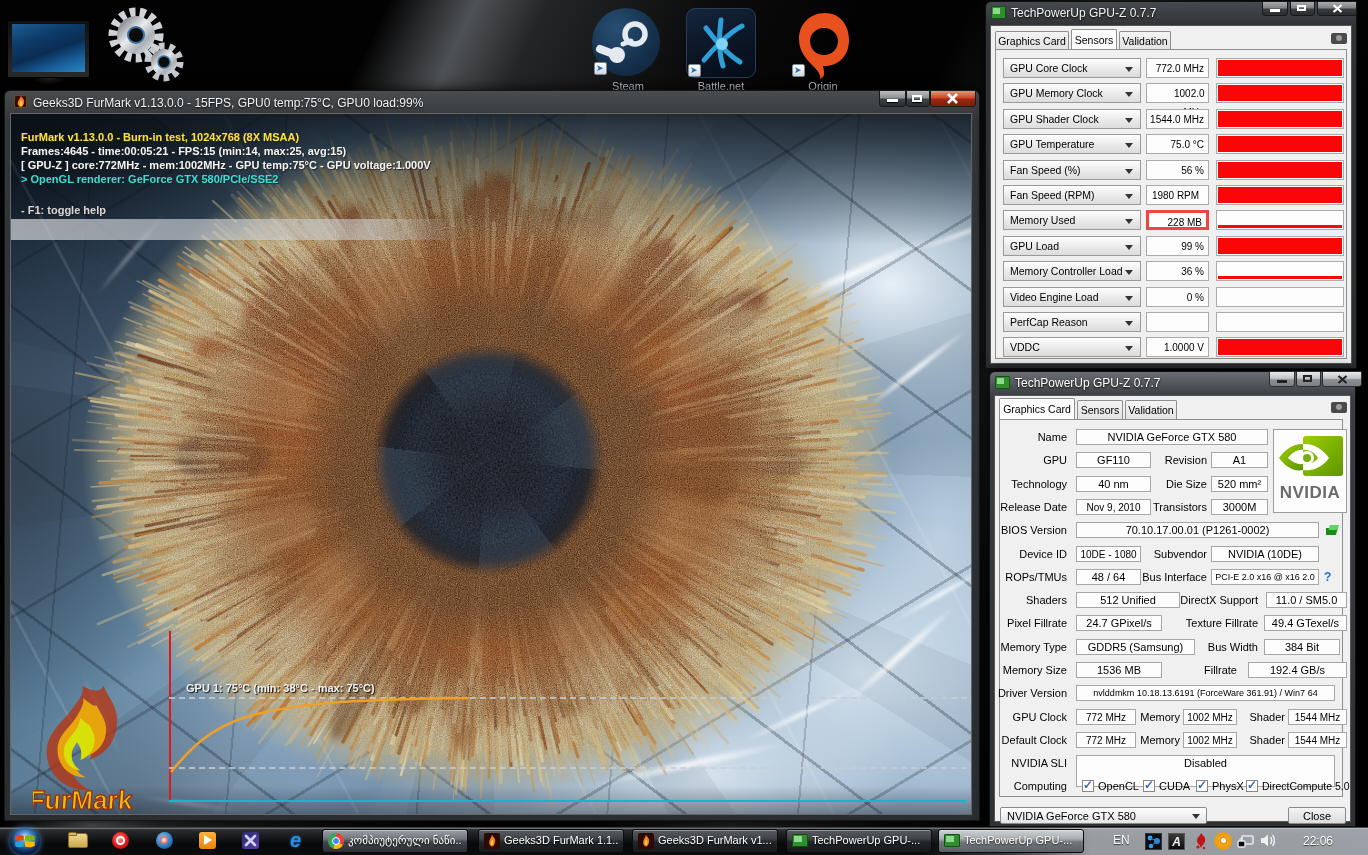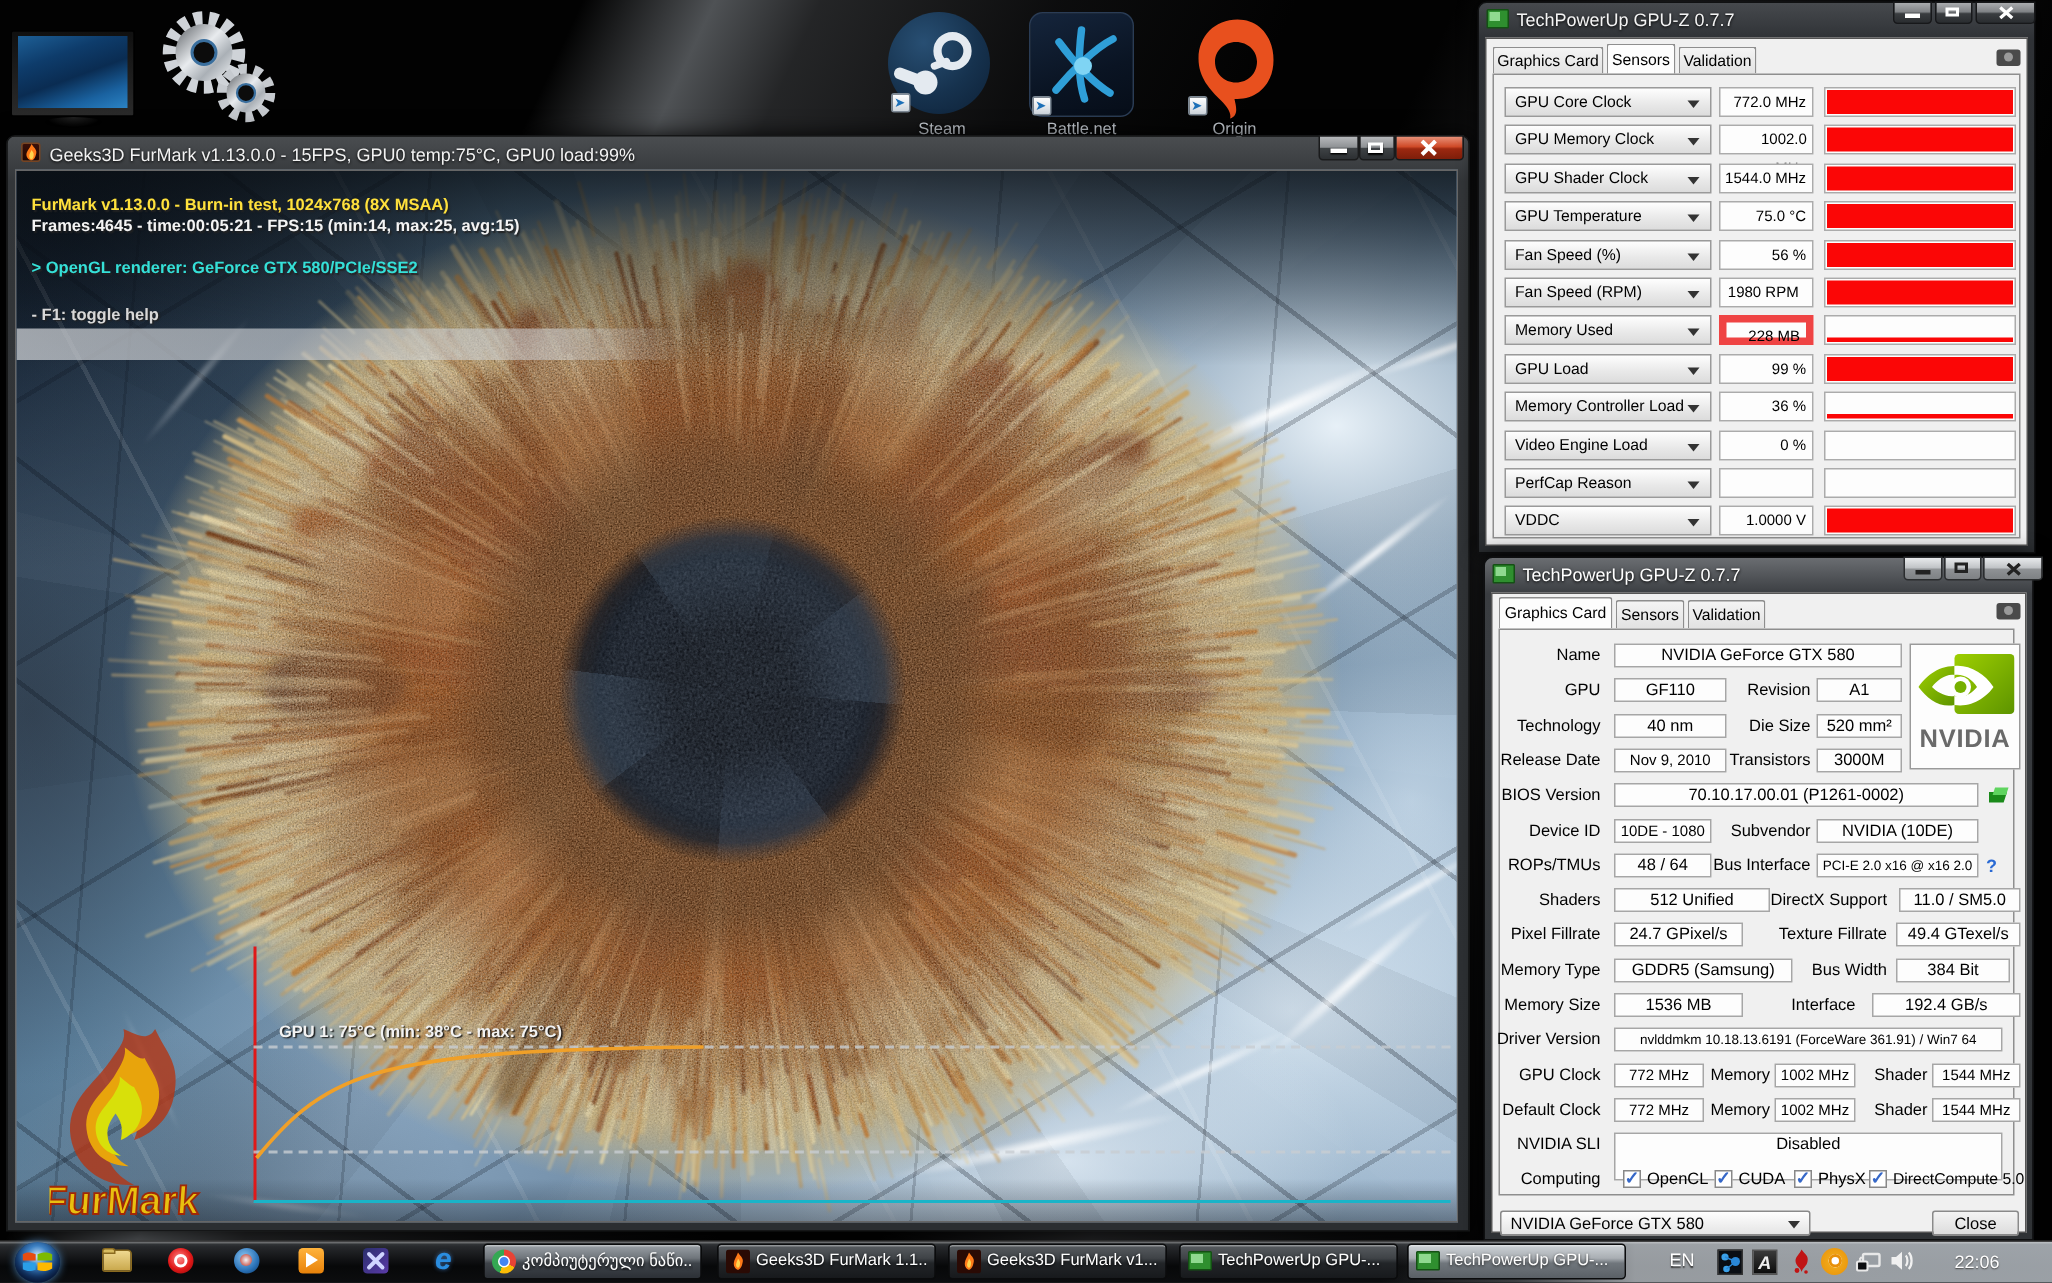--- a/index.html
+++ b/index.html
@@ -1038,20 +1038,21 @@
           <stop offset="1" stop-color="#fff" stop-opacity="0"></stop>
       </radialGradient>
       </defs>
       <circle cx="477" cy="346" r="110" fill="url(#pmask)" filter="url(#pgr)"></circle>
     </svg>
 <div class="abs" style="left:0;top:0;width:962px;height:130px;background:linear-gradient(rgba(8,12,16,0.78), rgba(8,12,16,0.42) 45%, rgba(8,12,16,0) 100%);"></div>
 <div class="abs" style="left:0;top:672px;width:962px;height:30px;background:linear-gradient(rgba(10,16,24,0), rgba(10,16,24,0.4));"></div>
 
   <div class="abs" style="left:10px;top:17px;font-size:11px;font-weight:bold;color:#ffe13c;text-shadow:1px 1px 1px #222;">FurMark v1.13.0.0 - Burn-in test, 1024x768 (8X MSAA)</div>
   <div class="abs" style="left:10px;top:31px;font-size:11px;font-weight:bold;color:#f4f4f4;text-shadow:1px 1px 1px #222;">Frames:4645 - time:00:05:21 - FPS:15 (min:14, max:25, avg:15)</div>
+  <div class="abs" style="left:10px;top:45px;font-size:11px;font-weight:bold;color:#f4f4f4;text-shadow:1px 1px 1px #222;">[ GPU-Z ] core:772MHz - mem:1002MHz - GPU temp:75°C - GPU voltage:1.000V</div>
   <div class="abs" style="left:10px;top:59px;font-size:11px;font-weight:bold;color:#35e0d8;text-shadow:1px 1px 1px #222;">&gt; OpenGL renderer: GeForce GTX 580/PCIe/SSE2</div>
   <div class="abs" style="left:10px;top:90px;font-size:11px;font-weight:bold;color:#d8d8d8;text-shadow:1px 1px 1px #222;">- F1: toggle help</div>
 
   <div class="abs" style="left:0px;top:105px;width:450px;height:21px;background:linear-gradient(90deg,rgba(205,208,212,0.75),rgba(205,208,212,0.55) 80%,rgba(205,208,212,0));"></div>
 
   <svg class="abs" style="left:22px;top:572px;" width="118" height="132" viewBox="0 0 130 150">
     <path d="M78 0 C86 18 98 26 92 52 C88 70 74 80 62 84 C70 66 64 58 58 48 C48 60 38 68 40 88 C41 102 50 112 62 118 C40 120 18 106 14 82 C10 54 32 42 44 24 C52 13 56 8 54 0 C64 4 72 10 78 0 Z" fill="#b43614" opacity="0.8"></path>
     <path d="M70 22 C76 34 84 42 80 58 C77 70 66 78 58 80 C62 66 60 60 54 52 C46 62 40 68 42 82 C43 92 50 100 58 104 C42 104 28 94 26 76 C24 56 40 48 48 34 C53 26 56 20 55 14 C61 18 66 24 70 22 Z" fill="#e8a40c"></path>
     <path d="M62 44 C66 52 70 58 67 68 C65 76 58 82 52 84 C54 74 52 70 48 64 C44 70 41 74 42 82 C43 88 47 93 52 96 C42 95 34 88 33 77 C32 64 42 58 47 49 C50 44 52 40 51 36 C55 39 59 43 62 44 Z" fill="#d8e00a"></path>
     <text x="2" y="140" font-family="Liberation Sans, sans-serif" font-size="30" font-weight="bold" fill="#e8c010" stroke="#a02808" stroke-width="1.4" transform="skewX(-4)">FurMark</text>
@@ -1113,21 +1114,21 @@
   <div class="abs" style="left:1146px;top:160px;width:63px;height:20px;background:#fdfdfd;border:1px solid #ababab;font-size:10px;line-height:19px;color:#000;text-align:right;padding-right:4px;">56 %</div>
   <div class="abs" style="left:1216px;top:160px;width:128px;height:20px;background:#fdfdfd;border:1px solid #ababab;">
     <div style="position:absolute;left:1px;top:1px;right:1px;bottom:1px;background:#fb0606;"></div>
   </div>
   <div class="abs" style="left:1003px;top:185px;width:138px;height:20px;background:linear-gradient(#fefefe,#e8e8e8 60%,#dcdcdc);border:1px solid #9a9a9a;font-size:10.5px;line-height:19px;color:#000;padding-left:6px;">Fan Speed (RPM)<span style="position:absolute;right:7px;top:8px;width:0;height:0;border-left:4px solid transparent;border-right:4px solid transparent;border-top:5px solid #333;"></span></div>
   <div class="abs" style="left:1146px;top:185px;width:63px;height:20px;background:#fdfdfd;border:1px solid #ababab;font-size:10px;line-height:19px;color:#000;text-align:center;padding-right:4px;">1980 RPM</div>
   <div class="abs" style="left:1216px;top:185px;width:128px;height:20px;background:#fdfdfd;border:1px solid #ababab;">
     <div style="position:absolute;left:1px;top:1px;right:1px;bottom:1px;background:#fb0606;"></div>
   </div>
   <div class="abs" style="left:1003px;top:210px;width:138px;height:20px;background:linear-gradient(#fefefe,#e8e8e8 60%,#dcdcdc);border:1px solid #9a9a9a;font-size:10.5px;line-height:19px;color:#000;padding-left:6px;">Memory Used<span style="position:absolute;right:7px;top:8px;width:0;height:0;border-left:4px solid transparent;border-right:4px solid transparent;border-top:5px solid #333;"></span></div>
-  <div class="abs" style="left:1146px;top:210px;width:63px;height:20px;background:#fdfdfd;border:5px solid #ef4444;font-size:10px;line-height:19px;color:#000;text-align:right;padding-right:4px;">228 MB</div>
+  <div class="abs" style="left:1146px;top:210px;width:63px;height:20px;background:#fdfdfd;border:3px solid #ef4444;font-size:10px;line-height:19px;color:#000;text-align:right;padding-right:4px;">228 MB</div>
   <div class="abs" style="left:1216px;top:210px;width:128px;height:20px;background:#fdfdfd;border:1px solid #ababab;">
     <div style="position:absolute;left:1px;right:1px;bottom:1px;height:3px;background:#fb0606;"></div>
   </div>
   <div class="abs" style="left:1003px;top:236px;width:138px;height:20px;background:linear-gradient(#fefefe,#e8e8e8 60%,#dcdcdc);border:1px solid #9a9a9a;font-size:10.5px;line-height:19px;color:#000;padding-left:6px;">GPU Load<span style="position:absolute;right:7px;top:8px;width:0;height:0;border-left:4px solid transparent;border-right:4px solid transparent;border-top:5px solid #333;"></span></div>
   <div class="abs" style="left:1146px;top:236px;width:63px;height:20px;background:#fdfdfd;border:1px solid #ababab;font-size:10px;line-height:19px;color:#000;text-align:right;padding-right:4px;">99 %</div>
   <div class="abs" style="left:1216px;top:236px;width:128px;height:20px;background:#fdfdfd;border:1px solid #ababab;">
     <div style="position:absolute;left:1px;top:1px;right:1px;bottom:1px;background:#fb0606;"></div>
   </div>
   <div class="abs" style="left:1003px;top:261px;width:138px;height:20px;background:linear-gradient(#fefefe,#e8e8e8 60%,#dcdcdc);border:1px solid #9a9a9a;font-size:10.5px;line-height:19px;color:#000;padding-left:6px;">Memory Controller Load<span style="position:absolute;right:7px;top:8px;width:0;height:0;border-left:4px solid transparent;border-right:4px solid transparent;border-top:5px solid #333;"></span></div>
   <div class="abs" style="left:1146px;top:261px;width:63px;height:20px;background:#fdfdfd;border:1px solid #ababab;font-size:10px;line-height:19px;color:#000;text-align:right;padding-right:4px;">36 %</div>
@@ -1205,21 +1206,21 @@
 <div class="flbl" style="left:907px;top:615px;width:160px;line-height:16px;">Pixel Fillrate</div>
 <div class="fbox" style="left:1076px;top:615px;width:86px;height:16px;font-size:11px;line-height:15px;">24.7 GPixel/s</div>
 <div class="flbl" style="left:1098px;top:615px;width:160px;line-height:16px;">Texture Fillrate</div>
 <div class="fbox" style="left:1264px;top:615px;width:83px;height:16px;font-size:11px;line-height:15px;">49.4 GTexel/s</div>
 <div class="flbl" style="left:907px;top:639px;width:160px;line-height:16px;">Memory Type</div>
 <div class="fbox" style="left:1076px;top:639px;width:119px;height:16px;font-size:11px;line-height:15px;">GDDR5 (Samsung)</div>
 <div class="flbl" style="left:1098px;top:639px;width:160px;line-height:16px;">Bus Width</div>
 <div class="fbox" style="left:1264px;top:639px;width:76px;height:16px;font-size:11px;line-height:15px;">384 Bit</div>
 <div class="flbl" style="left:907px;top:662px;width:160px;line-height:16px;">Memory Size</div>
 <div class="fbox" style="left:1076px;top:662px;width:86px;height:16px;font-size:11px;line-height:15px;">1536 MB</div>
-<div class="flbl" style="left:1077px;top:662px;width:160px;line-height:16px;">Interface</div>
+<div class="flbl" style="left:1077px;top:662px;width:160px;line-height:16px;">Fillrate</div>
 <div class="fbox" style="left:1248px;top:662px;width:99px;height:16px;font-size:11px;line-height:15px;">192.4 GB/s</div>
 <div class="flbl" style="left:907px;top:685px;width:160px;line-height:16px;">Driver Version</div>
 <div class="fbox" style="left:1076px;top:685px;width:259px;height:16px;font-size:9px;line-height:15px;">nvlddmkm 10.18.13.6191 (ForceWare 361.91) / Win7 64</div>
 <div class="flbl" style="left:907px;top:709px;width:160px;line-height:16px;">GPU Clock</div>
 <div class="fbox" style="left:1076px;top:709px;width:60px;height:16px;font-size:10px;line-height:15px;">772 MHz</div>
 <div class="flbl" style="left:1020px;top:709px;width:160px;line-height:16px;">Memory</div>
 <div class="fbox" style="left:1183px;top:709px;width:54px;height:16px;font-size:10px;line-height:15px;">1002 MHz</div>
 <div class="flbl" style="left:1125px;top:709px;width:160px;line-height:16px;">Shader</div>
 <div class="fbox" style="left:1288px;top:709px;width:59px;height:16px;font-size:10px;line-height:15px;">1544 MHz</div>
 <div class="flbl" style="left:907px;top:732px;width:160px;line-height:16px;">Default Clock</div>

